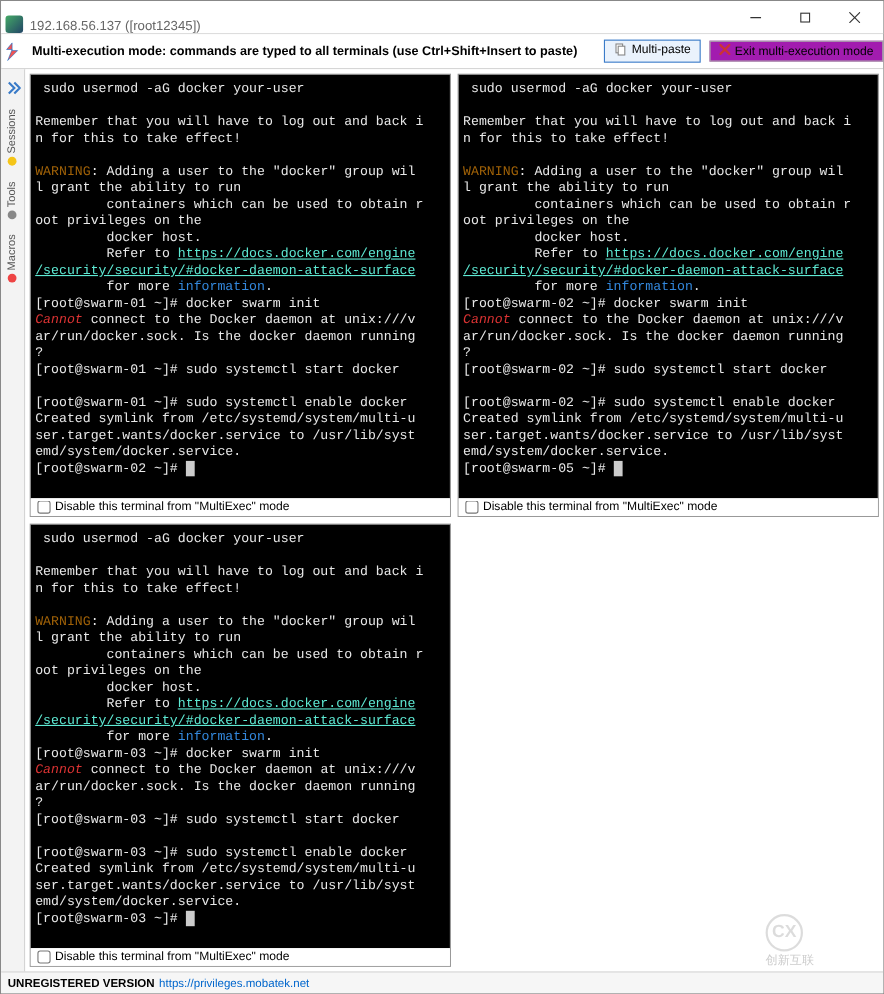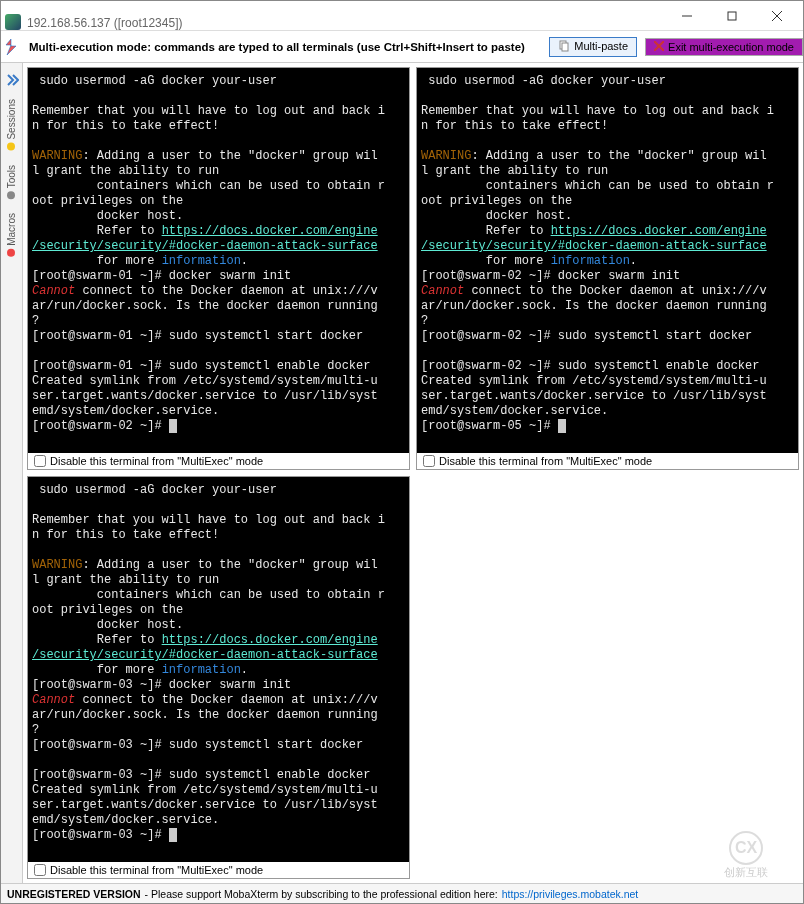--- a/index.html
+++ b/index.html
@@ -138,21 +138,21 @@
   padding:0 6px;gap:4px;
 }
 .footer b{color:#000;}
 .footer a{color:#06c;text-decoration:none;}
 .watermark{
   position:absolute;
   right:8px;bottom:24px;
   width:100px;height:50px;
   opacity:0.5;
   font-size:11px;color:#999;
-  display:flex;align-items:center;justify-content:center;
+  display:flex;align-items:flex-start;justify-content:center;
   flex-direction:column;
   pointer-events:none;
 }
 .watermark .cx{
   width:34px;height:34px;border:2px solid #bbb;border-radius:50%;
   display:flex;align-items:center;justify-content:center;
   font-weight:bold;font-size:16px;color:#bbb;
 }
 .expand-handle{
   width:18px;height:18px;display:flex;align-items:center;justify-content:center;
@@ -324,20 +324,19 @@
         <span>Disable this terminal from "MultiExec" mode</span>
       </div>
     </div>
 
     <div style="border:none"></div>
   </div>
 </div>
 
 <div class="footer">
   <b>UNREGISTERED VERSION</b>
-  <span> - Please support MobaXterm by subscribing to the professional edition here: </span>
   <a href="#">https://privileges.mobatek.net</a>
 </div>
 
 <div class="watermark">
   <div class="cx">CX</div>
   <span>创新互联</span>
 </div>
 
 </body></html>

